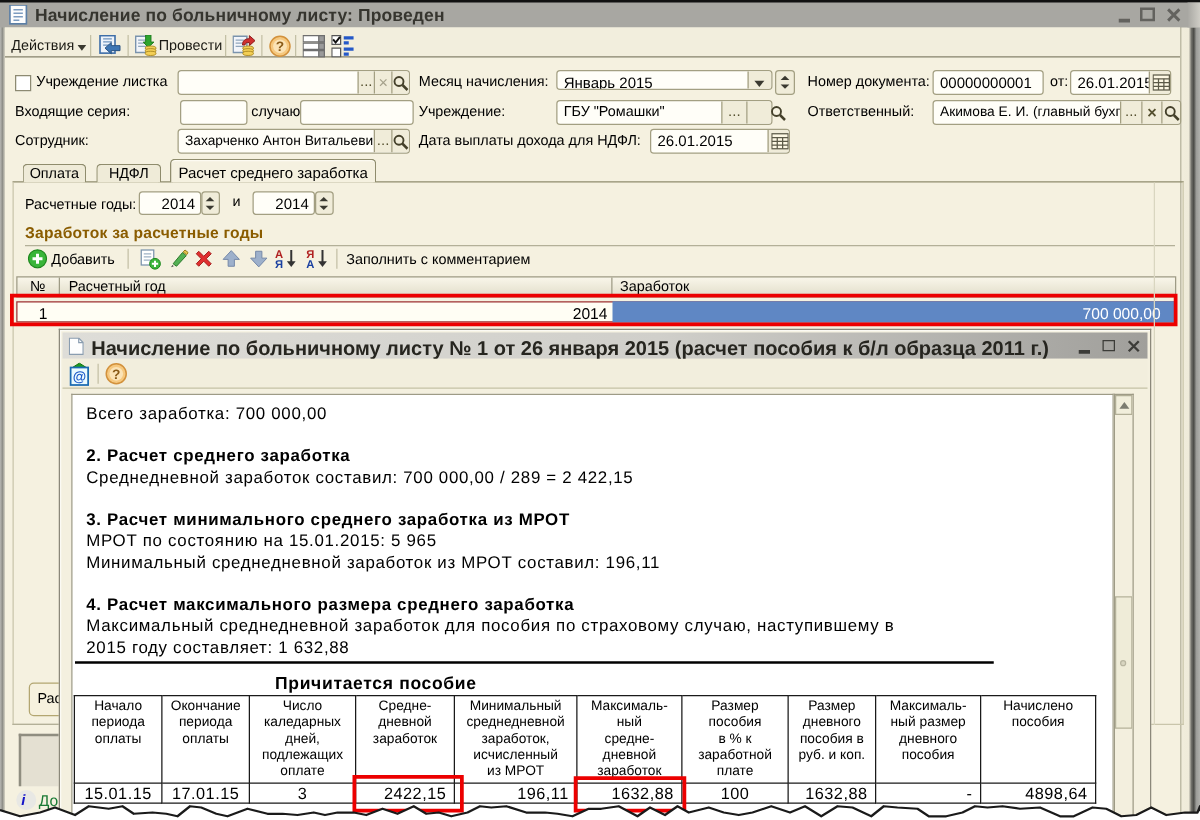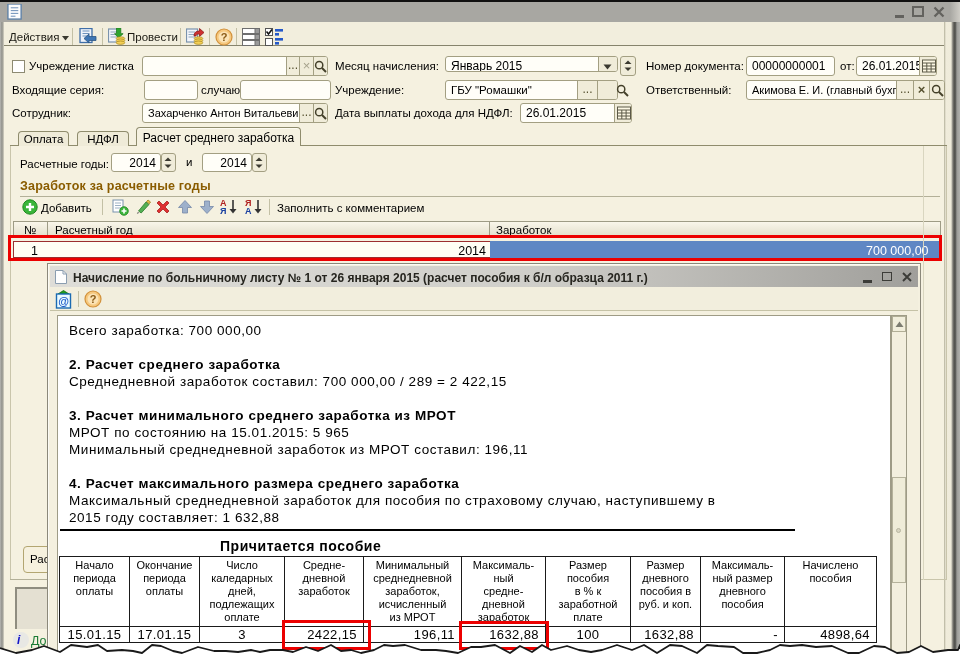--- a/index.html
+++ b/index.html
@@ -28,20 +28,21 @@
 
 <svg class="abs" style="left:7px;top:4px;" width="16" height="16" viewBox="0 0 17 17">
   <rect x="1" y="0" width="14" height="16" fill="#fdfdfd" stroke="#5b7fa6" stroke-width="1.4"></rect>
   <g stroke="#7d9cc0" stroke-width="1.2">
     <line x1="4" y1="4" x2="12" y2="4"></line>
         <line x1="4" y1="7" x2="12" y2="7"></line>
         <line x1="4" y1="10" x2="12" y2="10"></line>
         <line x1="4" y1="13" x2="9" y2="13"></line>
   </g>
 </svg>
+<div class="abs" style="left:28px;top:4px;font-size:14px;font-weight:bold;letter-spacing:0.1px;color:#36352f;">Начисление по больничному листу: Проведен</div>
 
 <div class="abs" style="left:895px;top:15px;width:9px;height:2.5px;background:#63625e;"></div>
 <div class="abs" style="left:912px;top:6px;width:12px;height:11px;border:2px solid #63625e;"></div>
 <svg class="abs" style="left:933px;top:6px;" width="12" height="12" viewBox="0 0 12 12">
       <path d="M1.5 1.5 L10.5 10.5 M10.5 1.5 L1.5 10.5" stroke="#63625e" stroke-width="2.3"></path>
     </svg>
 
 <div class="abs" style="left:4px;top:22px;width:940px;height:24px;background:#f2eedd;border-bottom:1px solid #86836c;"></div>
 <div class="abs" style="left:9px;top:31px;font-size:11.5px;color:#1c1b14;">Действия</div>
 <svg class="abs" style="left:62px;top:36px;" width="7" height="5" viewBox="0 0 7 5">
@@ -333,21 +334,21 @@
 
 <div class="abs" style="left:923px;top:146px;width:1px;height:434px;background:#d9d6c0;"></div>
 
 <div class="abs" style="left:47px;top:263px;width:874px;height:393px;background:#f4f0df;border:1px solid #8b887a;border-bottom:none;box-shadow:inset 1px 1px 0 #fbfaf4;"></div>
 
 <div class="abs" style="left:50px;top:266px;width:868px;height:21px;background:linear-gradient(to right,#deddd8 0%,#d0cfca 55%,#a09f9b 100%);"></div>
 <svg class="abs" style="left:55px;top:270px;" width="12" height="14" viewBox="0 0 12 14">
   <path d="M0.5 0.5 L8 0.5 L11.5 4 L11.5 13.5 L0.5 13.5 Z" fill="#fefefe" stroke="#8a9db0" stroke-width="1"></path>
   <path d="M8 0.5 L8 4 L11.5 4" fill="none" stroke="#8a9db0" stroke-width="1"></path>
 </svg>
-<div class="abs" style="left:73px;top:271px;font-size:12px;font-weight:bold;color:#26251f;">Начисление по больничному листу № 1 от 26 января 2015 (расчет пособия к б/л образца 2011 г.)</div>
+<div class="abs" style="left:73px;top:271px;font-size:16px;font-weight:bold;color:#26251f;">Начисление по больничному листу № 1 от 26 января 2015 (расчет пособия к б/л образца 2011 г.)</div>
 <div class="abs" style="left:863px;top:280px;width:9px;height:2.5px;background:#3c3c38;"></div>
 <div class="abs" style="left:882px;top:272px;width:10px;height:9px;border:1.8px solid #3c3c38;"></div>
 <svg class="abs" style="left:902px;top:272px;" width="10" height="10" viewBox="0 0 10 10">
       <path d="M1 1 L9 9 M9 1 L1 9" stroke="#3c3c38" stroke-width="1.9"></path>
     </svg>
 
 <div class="abs" style="left:50px;top:287px;width:868px;height:24px;background:#f2eedd;border-bottom:1px solid #c5c2a6;"></div>
 
 <svg class="abs" style="left:54px;top:290px;" width="19" height="19" viewBox="0 0 19 19">
   <path d="M4 4 L9.5 0.5 L15 4 Z" fill="#1e9a1e" stroke="#0c700c" stroke-width="0.8"></path>

